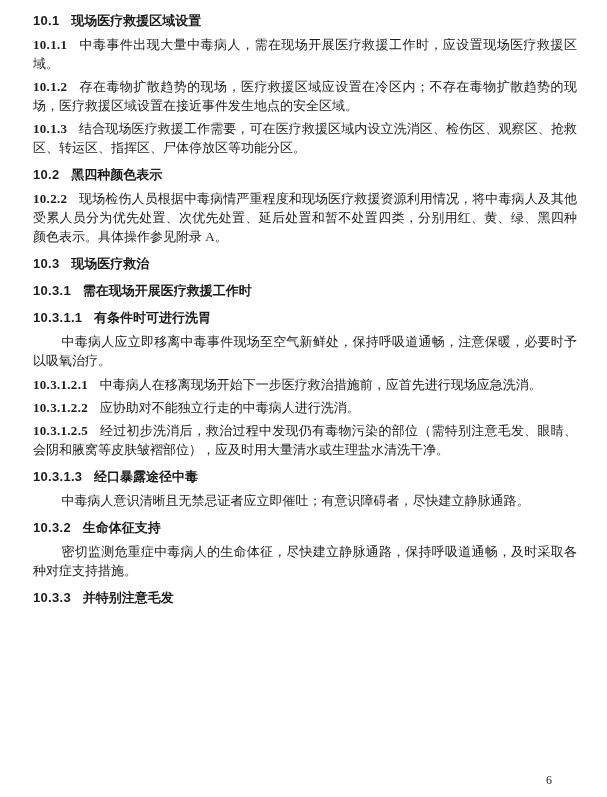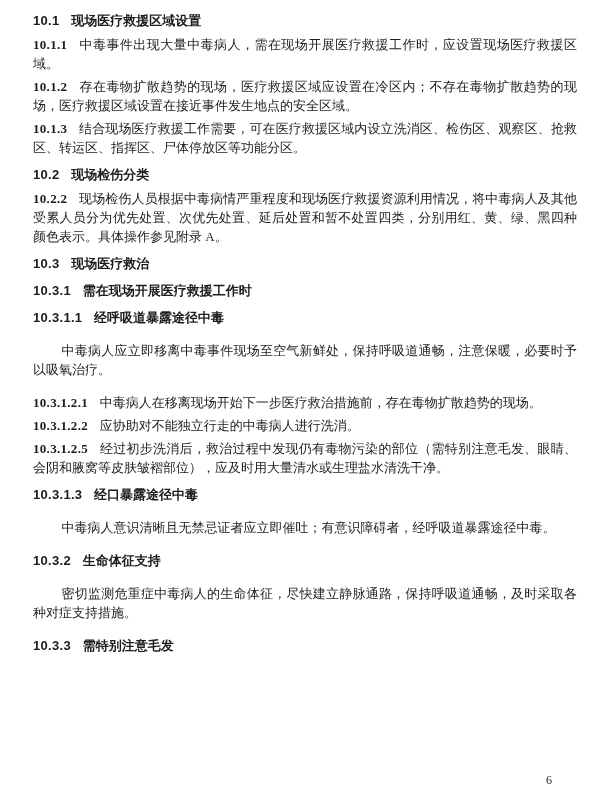--- a/index.html
+++ b/index.html
@@ -32,21 +32,21 @@
   }
   .doc p.heading:first-child { margin-top: 0; }
   .clause-number {
     font-weight: bold;
     margin-right: 0.9em;
     letter-spacing: 0.3px;
     white-space: nowrap;
   }
   .doc p.para {
     text-indent: 2.2em;
-    margin: 14px 0;
+    margin: 5px 0;
   }
   .highlight {
     background-color: var(--selection-color, #aac8e8);
   }
   .page-number {
     position: absolute;
     top: 773px;
     right: 55px;
     font-size: 12px;
     font-family: "Liberation Serif", "DejaVu Serif", serif;
@@ -55,29 +55,29 @@
 </style>
 </head>
 <body>
 
 <div class="page">
   <main class="doc">
       <p class="heading"><span class="clause-number">10.1</span><span class="heading-text">现场医疗救援区域设置</span></p>
       <p class="clause"><span class="clause-number">10.1.1</span><span class="body-text"><span>中毒事件出现大量中毒病人，需在现场开展医疗救援工作时，应设置现场医疗救援区域。</span></span></p>
       <p class="clause"><span class="clause-number">10.1.2</span><span class="body-text"><span>存在毒物扩散趋势的现场，医疗救援区域应设置在冷区内；不存在毒物扩散趋势的现场，医疗救援区域设置在接近事件发生地点的安全区域。</span></span></p>
       <p class="clause"><span class="clause-number">10.1.3</span><span class="body-text"><span>结合现场医疗救援工作需要，可在医疗救援区域内设立洗消区、检伤区、观察区、抢救区、转运区、指挥区、尸体停放区等功能分区。</span></span></p>
-      <p class="heading"><span class="clause-number">10.2</span><span class="heading-text">现场检伤分类</span></p>
+      <p class="heading"><span class="clause-number">10.2</span><span class="heading-text">黑四种颜色表示</span></p>
       <p class="clause"><span class="clause-number">10.2.2</span><span class="body-text"><span>现场检伤人员根据中毒病情严重程度和现场医疗救援资源利用情况，将中毒病人及其他受累人员分为优先处置、次优先处置、延后处置和暂不处置四类，分别用红、黄、绿、黑四种颜色表示。具体操作参见附录 A。</span></span></p>
       <p class="heading"><span class="clause-number">10.3</span><span class="heading-text">现场医疗救治</span></p>
       <p class="heading"><span class="clause-number">10.3.1</span><span class="heading-text">需在现场开展医疗救援工作时</span></p>
-      <p class="heading"><span class="clause-number">10.3.1.1</span><span class="heading-text">经呼吸道暴露途径中毒</span></p>
+      <p class="heading"><span class="clause-number">10.3.1.1</span><span class="heading-text">有条件时可进行洗胃</span></p>
       <p class="para"><span class="body-text"><span>中毒病人应立即移离中毒事件现场至空气新鲜处，保持呼吸道通畅，注意保暖，必要时予以吸氧治疗。</span></span></p>
-      <p class="clause"><span class="clause-number">10.3.1.2.1</span><span class="body-text"><span>中毒病人在移离现场开始下一步医疗救治措施前，存在毒物扩散趋势的现场。</span></span></p>
+      <p class="clause"><span class="clause-number">10.3.1.2.1</span><span class="body-text"><span>中毒病人在移离现场开始下一步医疗救治措施前，应首先进行现场应急洗消。</span></span></p>
       <p class="clause"><span class="clause-number">10.3.1.2.2</span><span class="body-text"><span>应协助对不能独立行走的中毒病人进行洗消。</span></span></p>
       <p class="clause"><span class="clause-number">10.3.1.2.5</span><span class="body-text"><span>经过初步洗消后，救治过程中发现仍有毒物污染的部位（需特别注意毛发、眼睛、会阴和腋窝等皮肤皱褶部位），应及时用大量清水或生理盐水清洗干净。</span></span></p>
       <p class="heading"><span class="clause-number">10.3.1.3</span><span class="heading-text">经口暴露途径中毒</span></p>
-      <p class="para"><span class="body-text"><span>中毒病人意识清晰且无禁忌证者应立即催吐；有意识障碍者，经呼吸道暴露途径中毒。</span></span></p>
+      <p class="para"><span class="body-text"><span>中毒病人意识清晰且无禁忌证者应立即催吐；有意识障碍者，尽快建立静脉通路。</span></span></p>
       <p class="heading"><span class="clause-number">10.3.2</span><span class="heading-text">生命体征支持</span></p>
       <p class="para"><span class="body-text"><span>密切监测危重症中毒病人的生命体征，尽快建立静脉通路，保持呼吸道通畅，及时采取各种对症支持措施。</span></span></p>
-      <p class="heading"><span class="clause-number">10.3.3</span><span class="heading-text">需特别注意毛发</span></p>
+      <p class="heading"><span class="clause-number">10.3.3</span><span class="heading-text">并特别注意毛发</span></p>
     </main>
   <div class="page-number">6</div>
 </div>
 
 </body></html>

